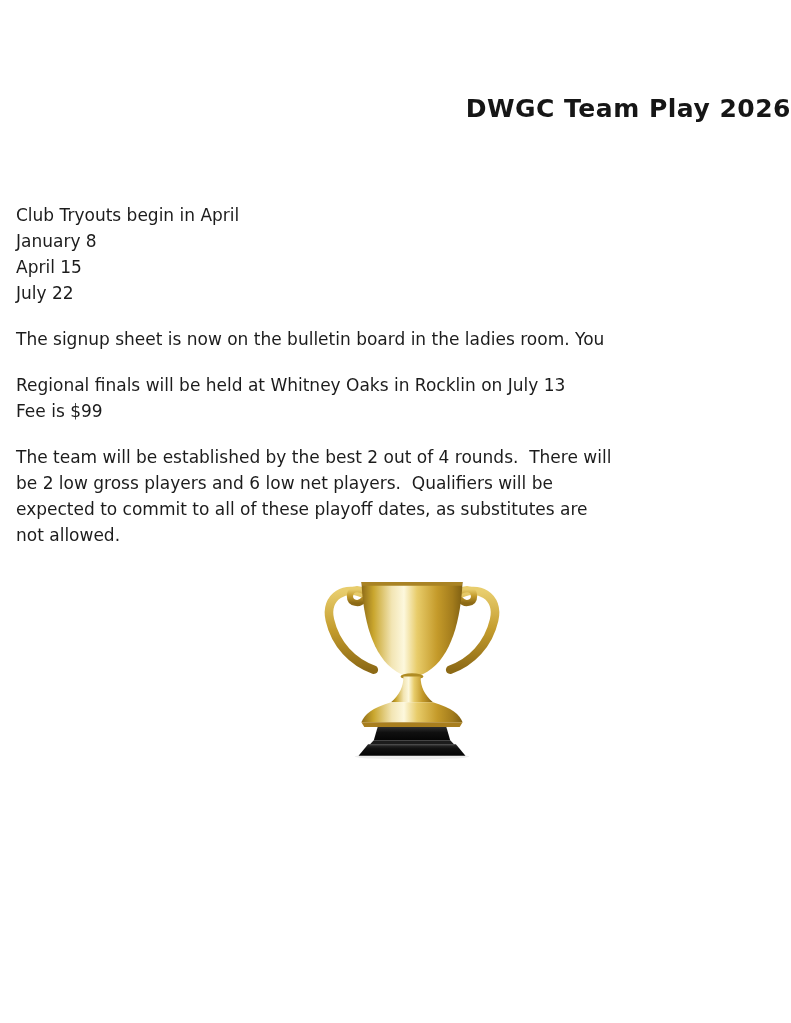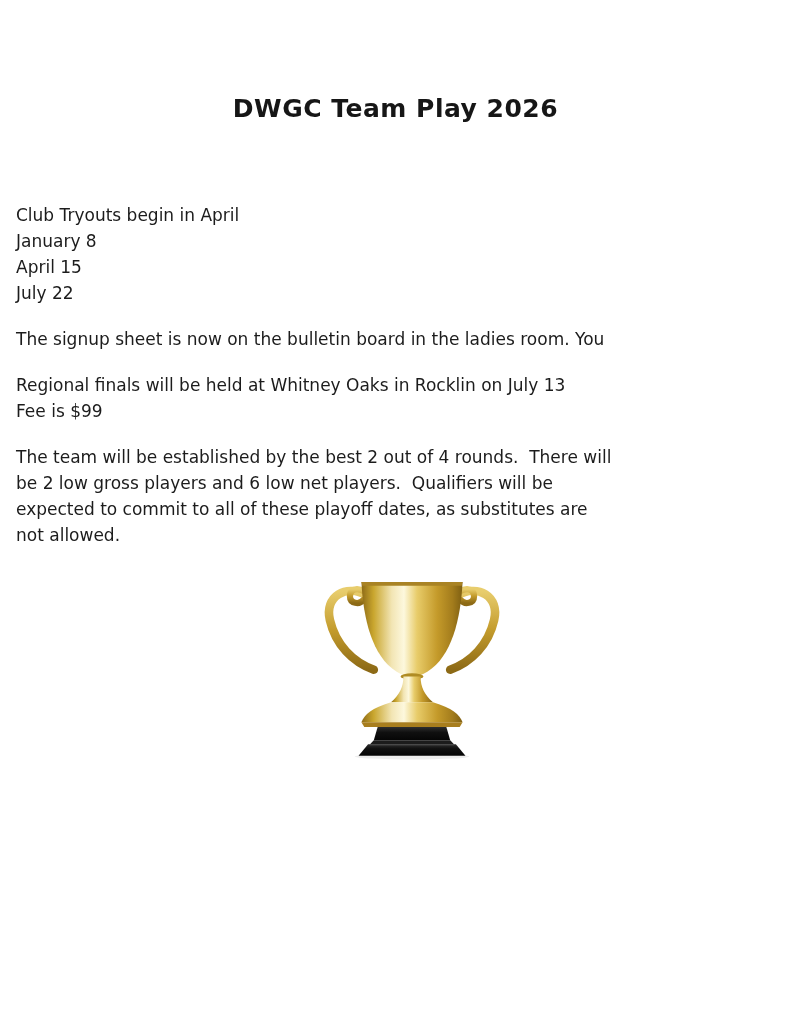--- a/index.html
+++ b/index.html
@@ -13,21 +13,21 @@
     height: 1023px;
     margin: 0 auto;
     background: #ffffff;
     overflow: hidden;
     font-family: "DejaVu Sans", sans-serif;
     color: #1c1c1c;
   }
   .title {
     padding-top: 93px;
     margin: 0 0 77px 0;
-    text-align: center;
+    text-align: right;
     font-size: 25px;
     line-height: 32px;
     font-weight: bold;
     letter-spacing: 0.5px;
     color: #161616;
   }
   .body-text {
     width: 791px;
     text-align: left;
     padding-left: 16px;

